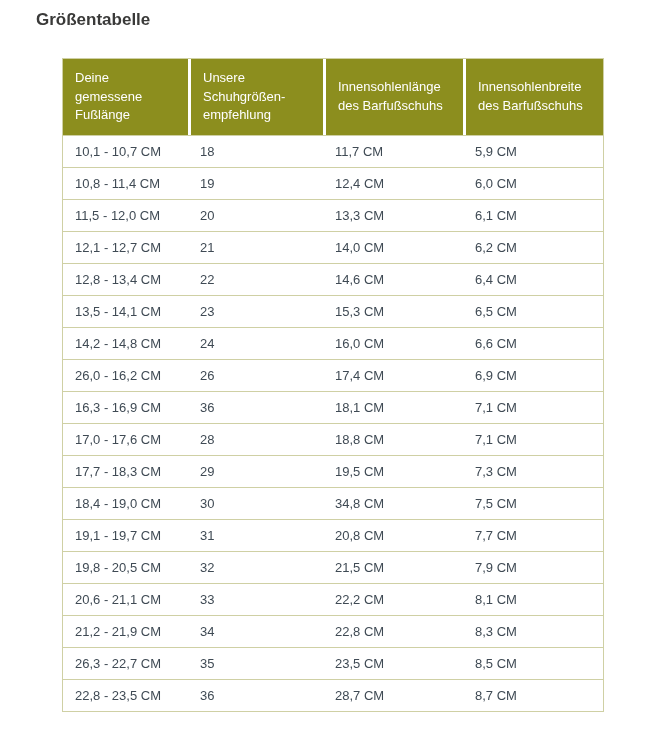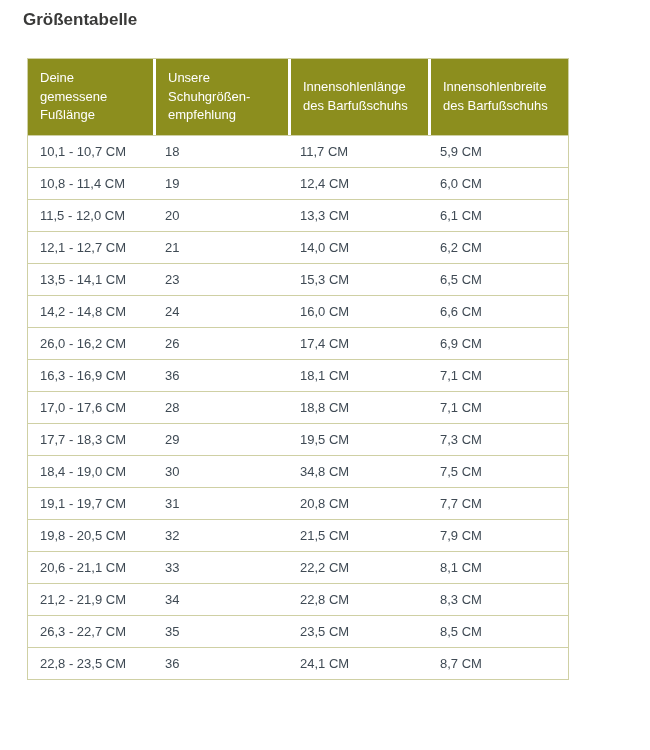--- a/index.html
+++ b/index.html
@@ -13,33 +13,33 @@
   html, body {
     margin: 0;
     padding: 0;
     background: #ffffff;
     font-family: "Liberation Sans", sans-serif;
   }
   .page {
     width: 650px;
     height: 750px;
     background: #ffffff;
-    padding: 8px 0 0 23px;
+    padding: 8px 0 0 36px;
   }
   .page-title {
     font-size: 17px;
     font-weight: bold;
     color: var(--title-color);
     margin: 0 0 0 0;
     line-height: 1.4;
   }
   table.size-table {
     border-collapse: separate;
     border-spacing: 0;
-    margin: 26px 0 0 4px;
+    margin: 26px 0 0 26px;
     width: 540px;
     border: 1px solid var(--border);
     table-layout: fixed;
   }
   table.size-table col:nth-child(1) { width: 125px; }
   table.size-table col:nth-child(2) { width: 135px; }
   table.size-table col:nth-child(3) { width: 140px; }
   table.size-table col:nth-child(4) { width: 140px; }
   table.size-table th {
     background: var(--header-bg);
@@ -105,20 +105,26 @@
           <td>13,3 CM</td>
           <td>6,1 CM</td>
         </tr>
         <tr>
           <td>12,1 - 12,7 CM</td>
           <td>21</td>
           <td>14,0 CM</td>
           <td>6,2 CM</td>
         </tr>
         <tr>
+          <td>12,8 - 13,4 CM</td>
+          <td>22</td>
+          <td>14,6 CM</td>
+          <td>6,4 CM</td>
+        </tr>
+        <tr>
           <td>13,5 - 14,1 CM</td>
           <td>23</td>
           <td>15,3 CM</td>
           <td>6,5 CM</td>
         </tr>
         <tr>
           <td>14,2 - 14,8 CM</td>
           <td>24</td>
           <td>16,0 CM</td>
           <td>6,6 CM</td>
@@ -179,18 +185,18 @@
         </tr>
         <tr>
           <td>26,3 - 22,7 CM</td>
           <td>35</td>
           <td>23,5 CM</td>
           <td>8,5 CM</td>
         </tr>
         <tr>
           <td>22,8 - 23,5 CM</td>
           <td>36</td>
-          <td>24,1 CM</td>
+          <td>28,7 CM</td>
           <td>8,7 CM</td>
         </tr>
       </tbody>
   </table>
 </div>
 
 </body></html>

